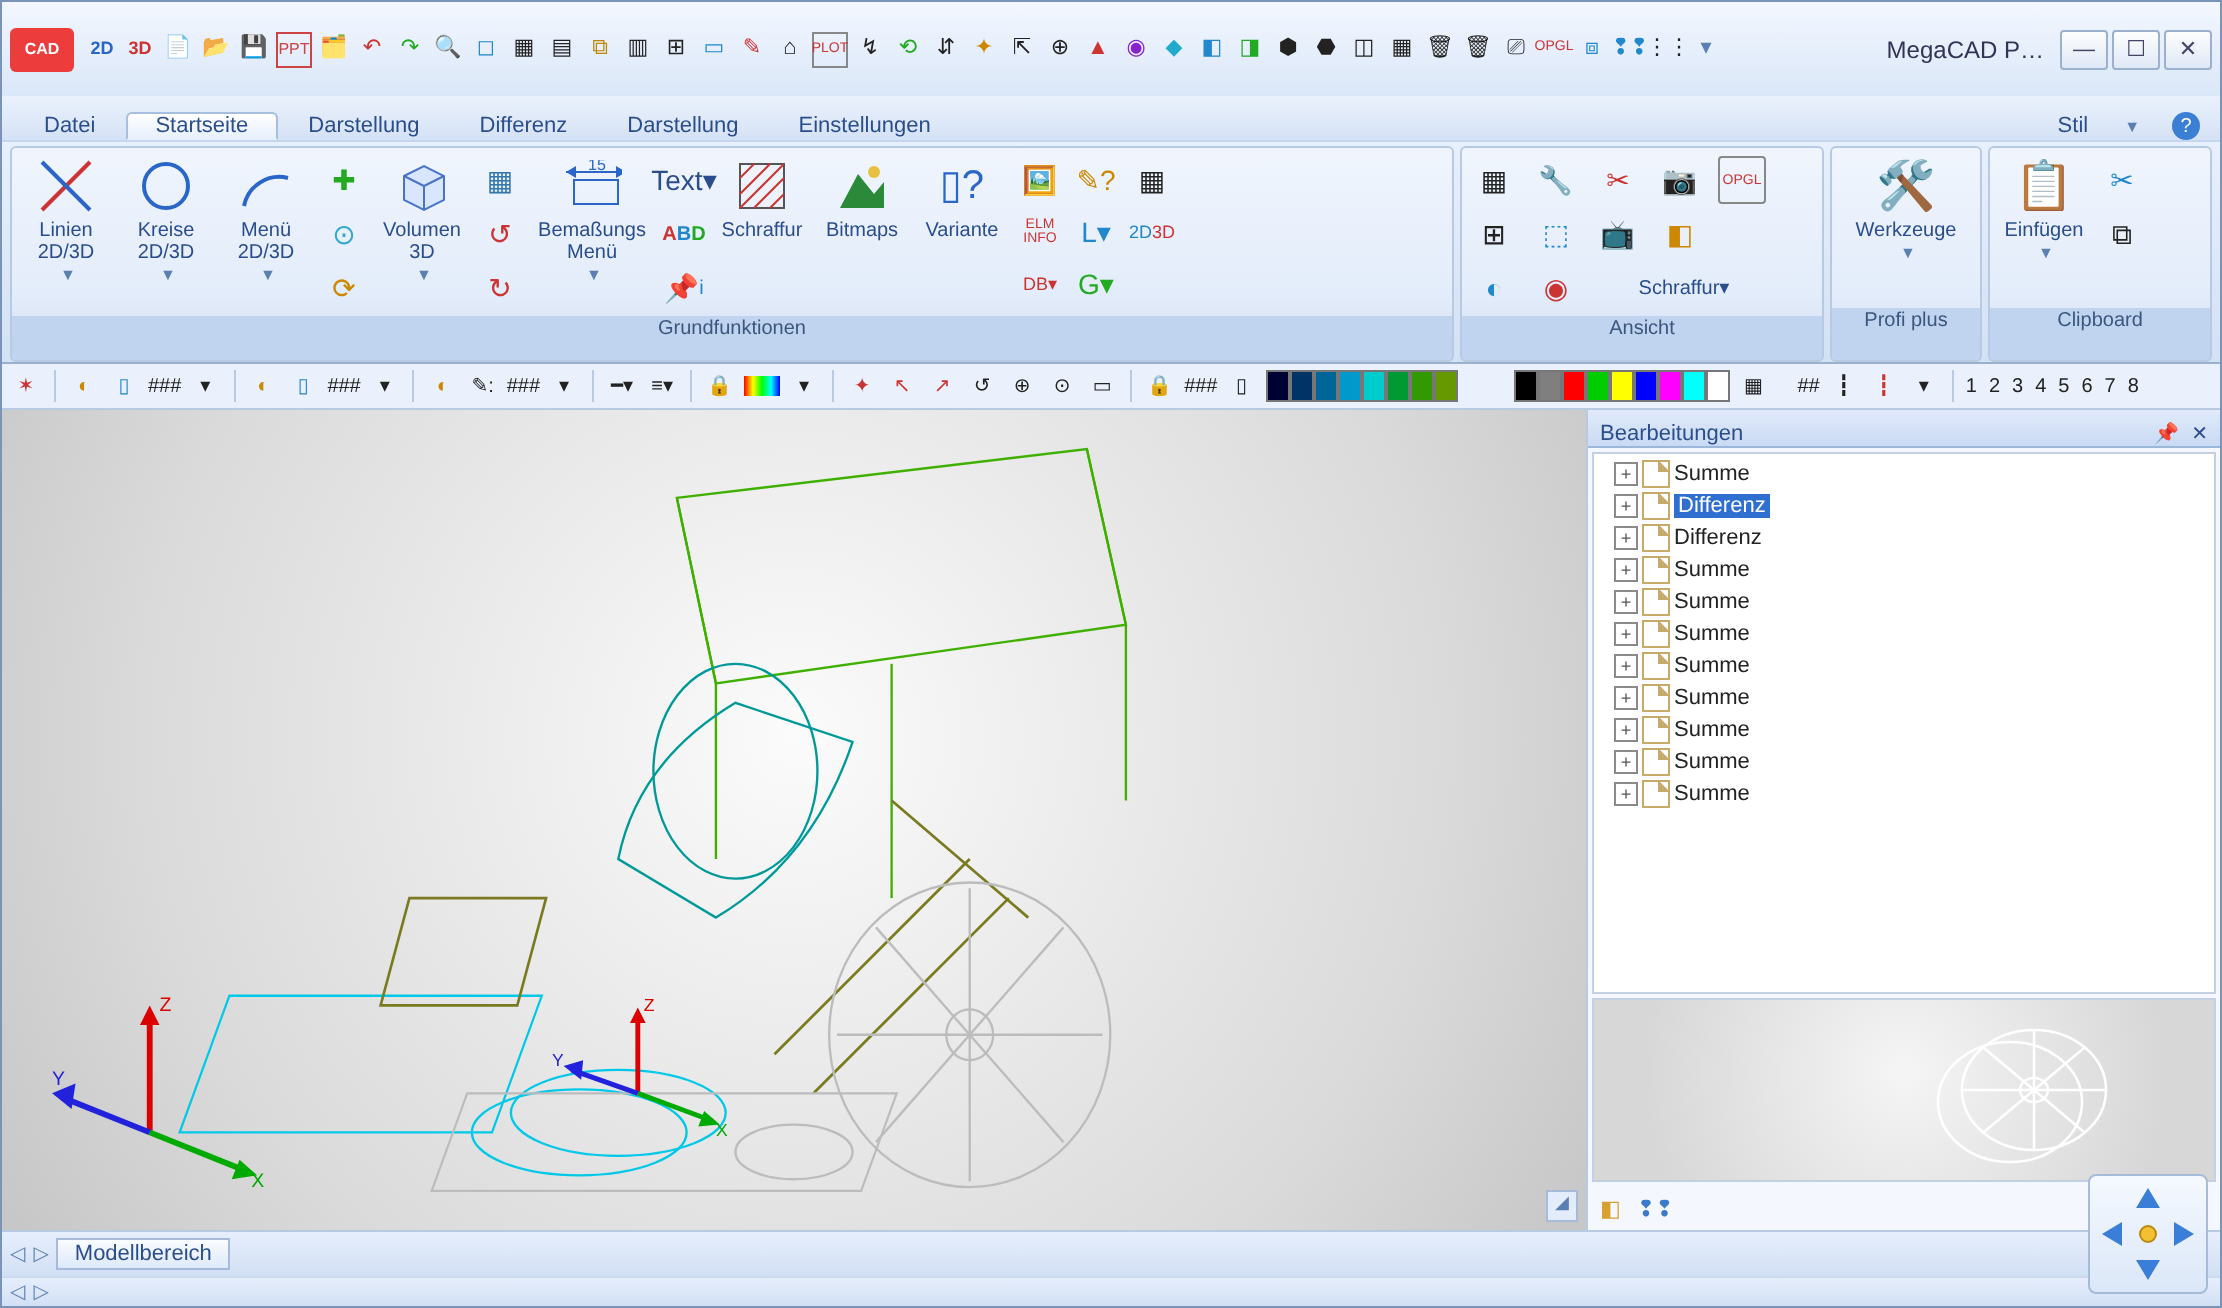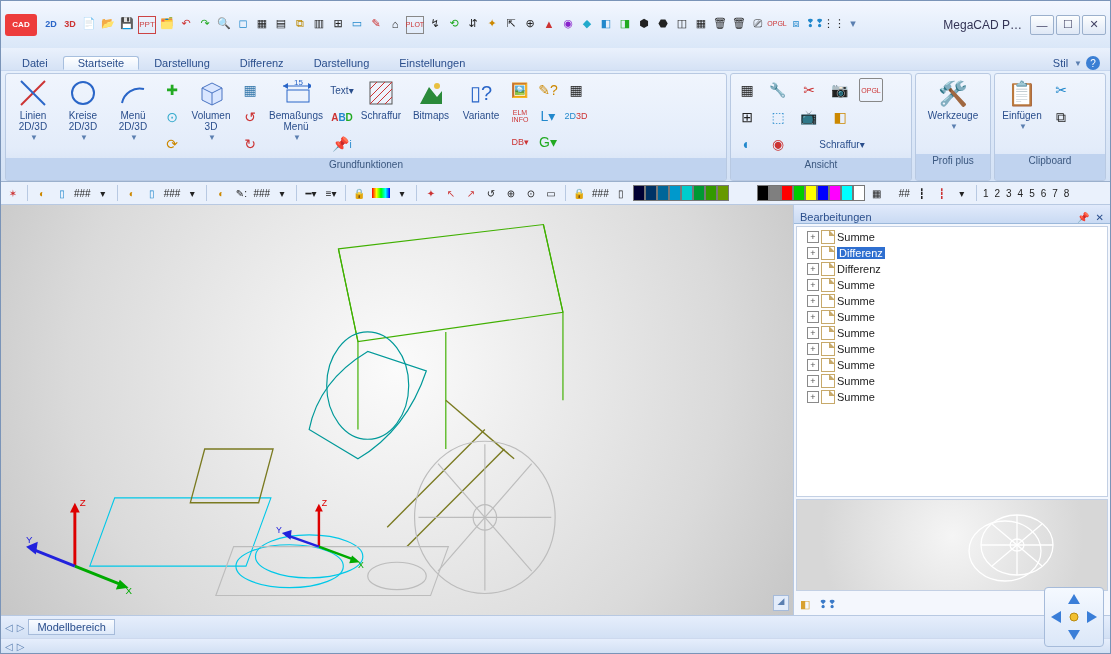--- a/index.html
+++ b/index.html
@@ -7,21 +7,21 @@
 .titlebar{height:47px;display:flex;align-items:center;padding:0 4px;background:linear-gradient(#f3f7ff,#dae7f8)}
 .titlebar .logo{width:32px;height:22px;background:#ed3c3c;border-radius:3px;color:#fff;font-weight:bold;font-size:8px;display:flex;align-items:center;justify-content:center;margin-right:6px}
 .qat{display:flex;gap:3px;flex:1}
 .qat .tb{width:16px;height:16px;display:flex;align-items:center;justify-content:center;font-size:11px}
 .title-txt{padding:0 8px;color:#335;font-size:12px}
 .winbtns{display:flex;gap:2px}
 .winbtns .wb{width:22px;height:18px;border:1px solid #9bb0cc;border-radius:2px;background:linear-gradient(#fdfefe,#dfe8f6);display:flex;align-items:center;justify-content:center;font-size:11px;color:#446}
 .menubar{height:22px;display:flex;align-items:flex-end;padding:0 6px;background:linear-gradient(#eaf1fc,#d5e2f5)}
 .menubar .mi{padding:0 14px;display:flex;align-items:center;color:#2a4e8c;border:1px solid transparent;border-radius:3px 3px 0 0}
 .menubar .mi.active{background:linear-gradient(#fff,#e7f0fc);border-color:#a7bfde;border-bottom-color:#e7f0fc}
-.menubar .stil{margin-left:auto;display:flex;align-items:center;gap:4px;color:#2a4e8c;padding-right:4px}
+.menubar .stil{margin-left:auto;display:flex;align-items:center;gap:16px;color:#2a4e8c;padding-right:4px}
 .ribbon{height:108px;border-top:1px solid #c6d6ee;border-bottom:1px solid #9bb0cc;background:linear-gradient(#e7f0fc,#d3e1f5);display:flex;padding:2px 4px 0 4px;gap:3px}
 .rgrp{border:1px solid #b8c9e2;border-radius:3px;background:linear-gradient(#f0f5fd 0%,#e3ecfa 70%,#cfddf2 100%);display:flex;flex-direction:column;overflow:hidden}
 .rgrp .body{flex:1;display:flex;align-items:flex-start;padding:2px 4px;gap:4px}
 .rgrp .title{height:26px;background:#c0d3ef;color:#3a577f;font-size:10px;text-align:center;line-height:14px}
 .bigbtn{display:flex;flex-direction:column;align-items:center;width:46px;padding-top:2px;text-align:center;font-size:10px;color:#2a4e8c;line-height:11px}
 .bigbtn .ic{width:30px;height:30px;display:flex;align-items:center;justify-content:center;font-size:22px;margin-bottom:2px}
 .mini-col{display:flex;flex-direction:column;gap:3px;padding-top:2px}
 .mini-col .ic, .mini-grid .ic{width:22px;height:22px;display:flex;align-items:center;justify-content:center;font-size:14px;border:1px solid transparent;border-radius:2px}
 .mini-grid{display:grid;grid-template-columns:repeat(5,24px);gap:2px;padding-top:2px}
 .toolbar2{height:22px;background:#eaf1fc;border-bottom:1px solid #b8c9e2;display:flex;align-items:center;gap:4px;padding:0 4px;font-size:10px}
@@ -183,21 +183,21 @@
                 <polygon points="2,6 7,3 7,9" fill="#2a66c8"></polygon>
                 <polygon points="32,6 27,3 27,9" fill="#2a66c8"></polygon>
                 <text x="13" y="5" font-size="8" fill="#2a66c8">15</text>
                 <rect x="6" y="10" width="22" height="12" fill="none" stroke="#2a66c8"></rect>
               </svg>
             </div>
             <span>Bemaßungs Menü</span>
             <span class="dd">▼</span>
           </div>
         <div class="mini-col">
-          <div class="ic" style="font-size:10px;color:#2a4e8c"><span>Text</span> ▾</div>
+          <div class="ic" style="font-size:14px;color:#2a4e8c"><span>Text</span> ▾</div>
           <div class="ic" style="font-size:10px;font-weight:bold">
               <span style="color:#c33">A</span>
               <span style="color:#28c">B</span>
               <span style="color:#2a2">D</span>
             </div>
           <div class="ic" style="color:#c33">📌<sub style="color:#28c;font-size:10px">i</sub></div>
         </div>
         <div class="bigbtn">
             <div class="ic">
               <svg width="28" height="28">

